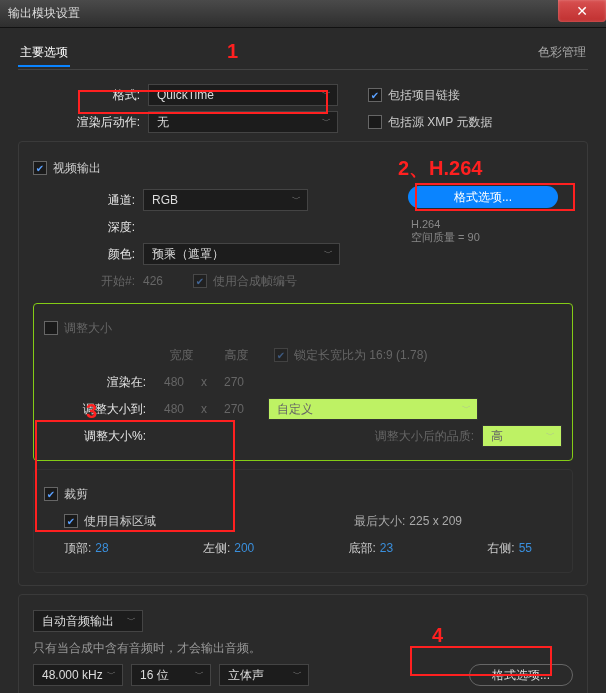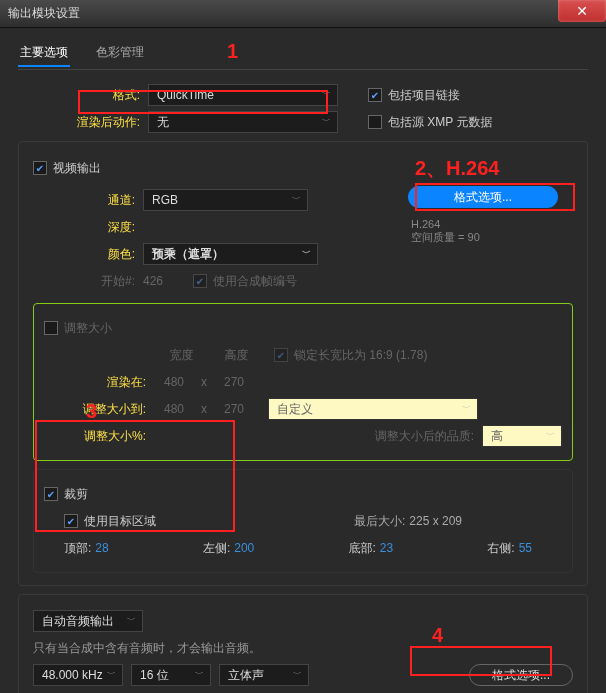--- a/index.html
+++ b/index.html
@@ -34,44 +34,45 @@
     box-shadow: 0 0 3px rgba(255,255,255,0.3) inset;
   }
   .content { padding: 12px 18px 10px 18px; }
   .tabs {
     display: flex;
     gap: 24px;
     border-bottom: 1px solid #444;
     padding-bottom: 2px;
     margin-bottom: 14px;
     position: relative;
+    justify-content: space-between;
   }
   .tab { padding: 4px 2px; color: #aaa; cursor: pointer; }
   .tab.active { color: #fff; border-bottom: 2px solid #0a84ff; }
   .annot-red { position: absolute; color: #ff2020; font-weight: bold; font-size: 20px; z-index: 5; pointer-events: none; font-family: Arial; }
   .row { display: flex; align-items: center; margin: 5px 0; min-height: 22px; }
-  .label-r { text-align: right; padding-right: 8px; color: #fde047; }
+  .label-r { text-align: right; padding-right: 8px; color: #e5e5e5; }
   .label-dim { color: #666; }
   .w110 { width: 110px; }
   .dropdown {
     height: 22px;
     background: #1c1c1c;
     border: 1px solid #444;
     color: #ddd;
     display: flex; align-items: center;
     padding: 0 8px;
     position: relative;
   }
   .dropdown::after {
     content: "﹀";
     position: absolute;
     right: 6px; top: 3px;
     font-size: 9px; color: #aaa;
   }
-  .dropdown.disabled { background: #fef9c3; border-color: #333; color: #666; }
+  .dropdown.disabled { background: #bef264; border-color: #333; color: #666; }
   .checkbox {
     width: 14px; height: 14px;
     border: 1px solid #666;
     background: #1a1a1a;
     display: inline-flex; align-items: center; justify-content: center;
     margin-right: 6px;
     font-size: 10px;
   }
   .checkbox.checked::before { content: "✔"; color: #5aa0ff; }
   .section-box {
@@ -103,21 +104,21 @@
   .small-info { color: #888; font-size: 11px; }
   .annot-box { position: absolute; border: 2px solid #ff2020; z-index: 5; pointer-events: none; }
   .wrap { position: relative; }
 </style>
 </head>
 <body>
 
 <div class="wrap">
 
   <div class="annot-red" style="left:227px; top:40px;">1</div>
-  <div class="annot-red" style="left:415px; top:155px;">2、H.264</div>
+  <div class="annot-red" style="left:398px; top:155px;">2、H.264</div>
   <div class="annot-red" style="left:86px; top:400px;">3</div>
   <div class="annot-red" style="left:432px; top:624px;">4</div>
   <div class="annot-box" style="left:78px; top:90px; width:250px; height:24px;"></div>
   <div class="annot-box" style="left:415px; top:183px; width:160px; height:28px;"></div>
   <div class="annot-box" style="left:35px; top:420px; width:200px; height:112px;"></div>
   <div class="annot-box" style="left:410px; top:646px; width:142px; height:30px;"></div>
 
   <div class="titlebar">
     <span class="titlebar-text">输出模块设置</span>
     <div class="close-btn">
@@ -164,21 +165,21 @@
             <div class="label-r w110">通道:</div>
             <div class="dropdown" style="width:165px;">
                 <span>RGB</span>
               </div>
           </div>
           <div class="row">
             <div class="label-r w110">深度:</div>
           </div>
           <div class="row">
             <div class="label-r w110">颜色:</div>
-            <div class="dropdown" style="width:175px;font-weight:bold;">
+            <div class="dropdown" style="width:197px;">
                 <span>预乘（遮罩）</span>
               </div>
           </div>
           <div class="row">
             <div class="label-r w110 label-dim">开始#:</div>
             <span class="val-dim" style="width:50px;">426</span>
             <span class="checkbox checked" style="opacity:.5;"></span>
             <span class="label-dim">使用合成帧编号</span>
           </div>
         </div>

